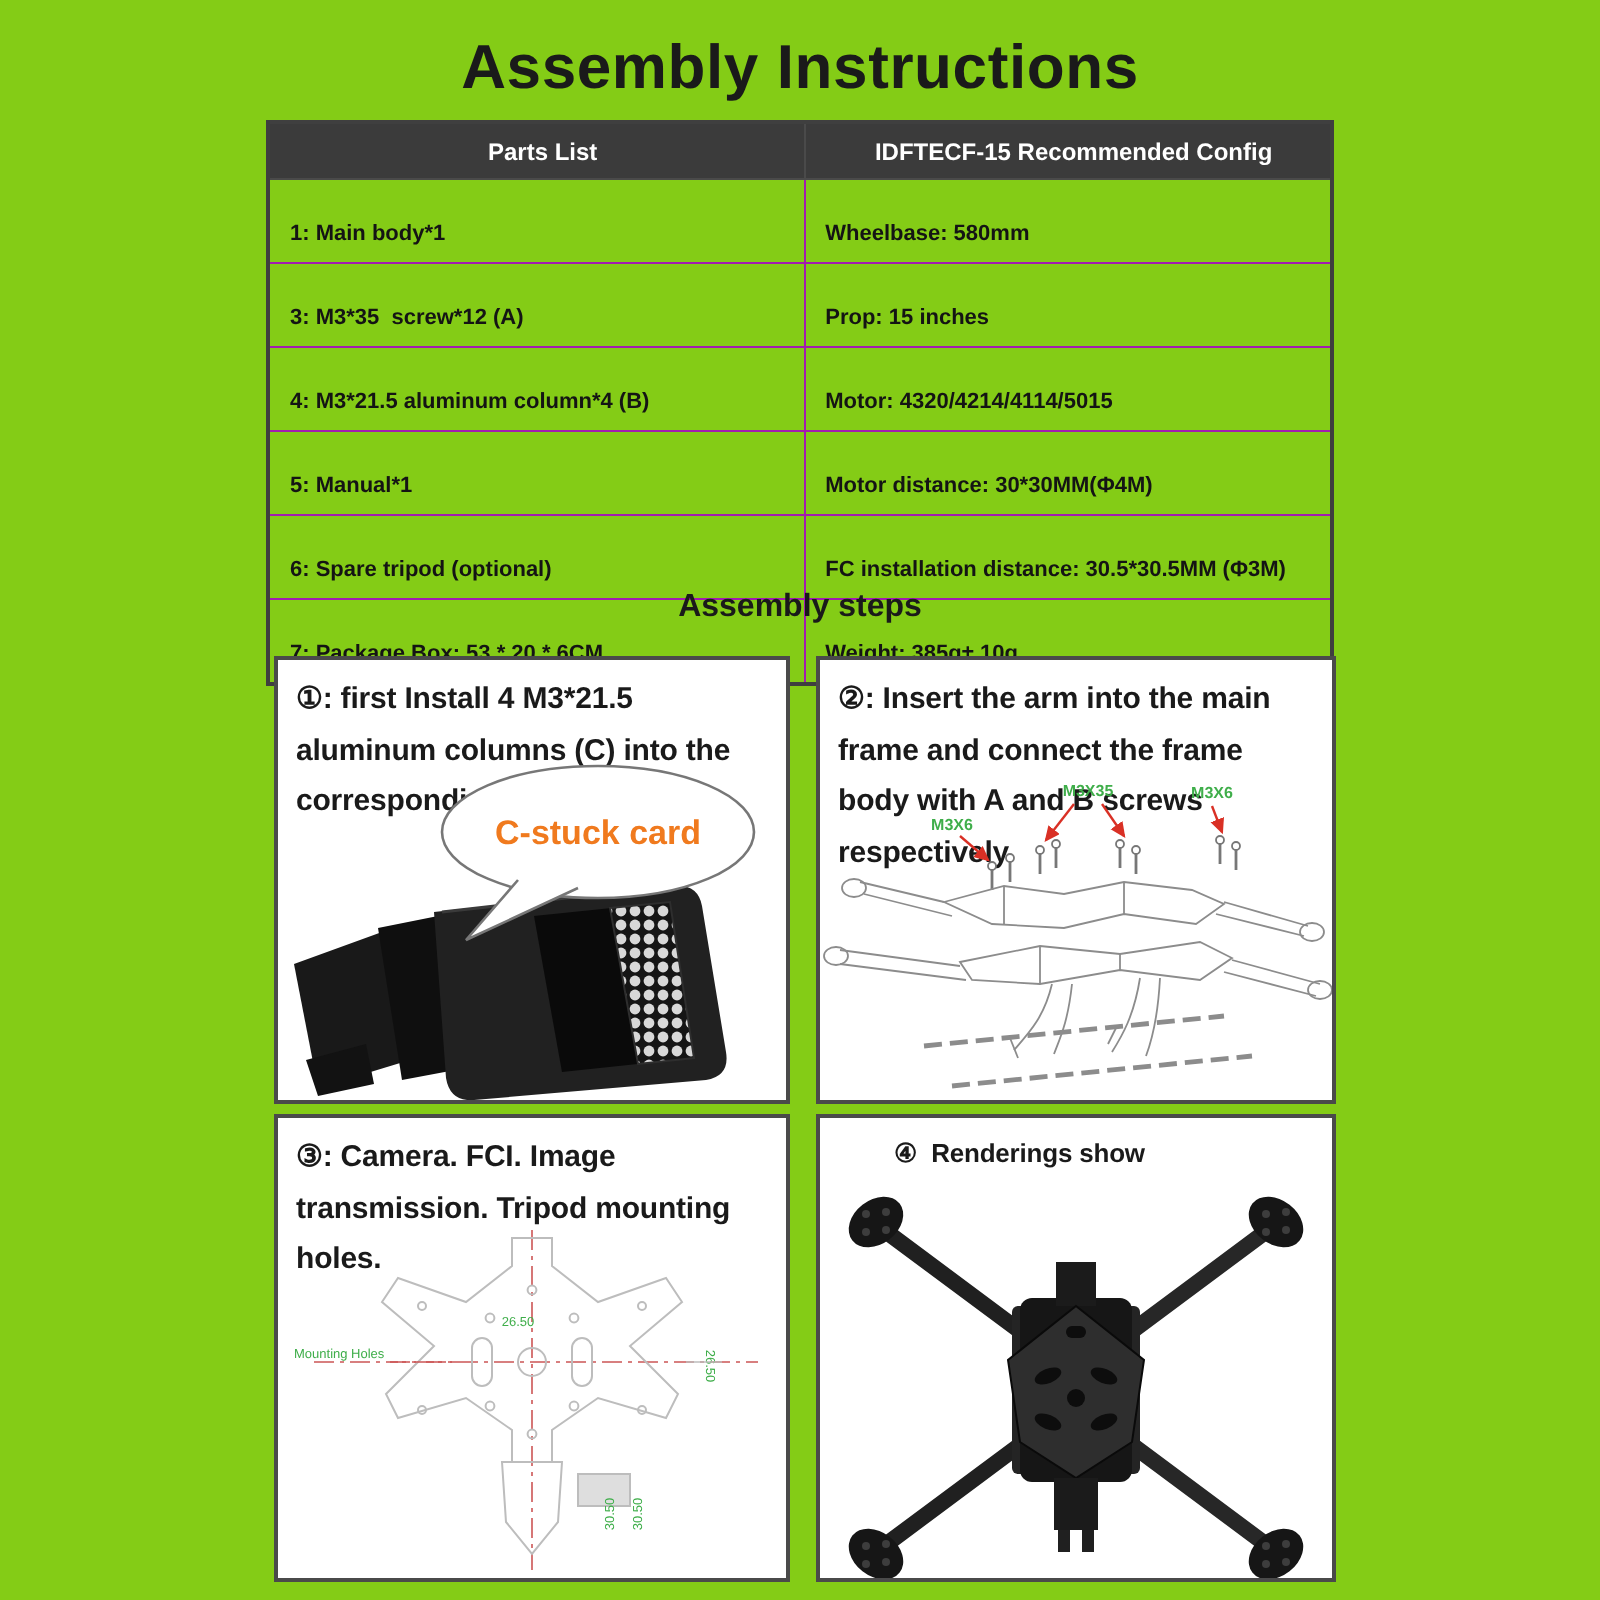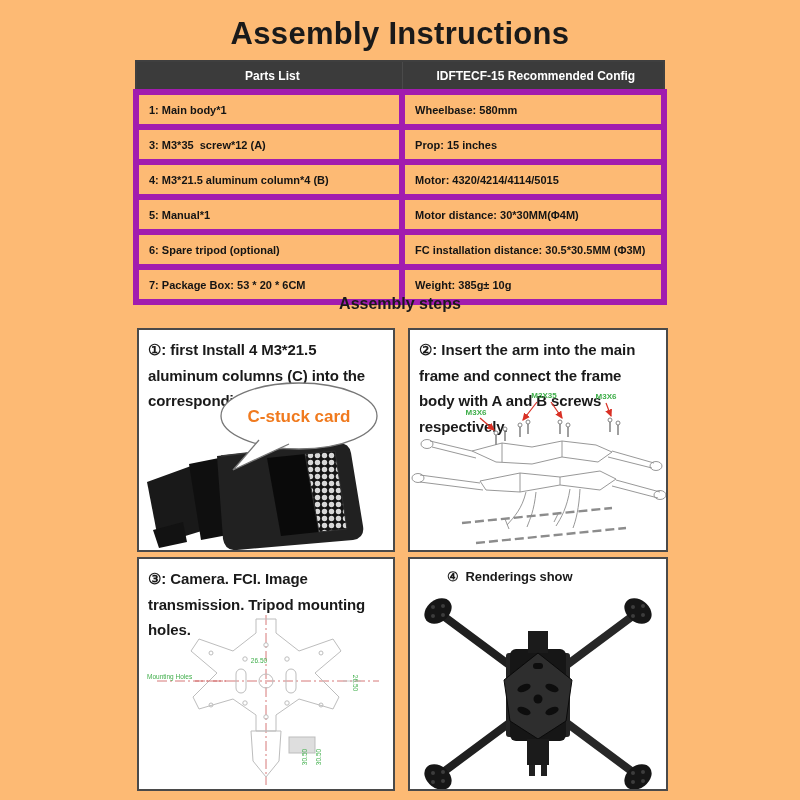--- a/index.html
+++ b/index.html
@@ -1,27 +1,27 @@
 <!DOCTYPE html>
 <html><head>
 <meta charset="utf-8">
 <style>
   html,body{margin:0;padding:0;background:#ffffff;}
-  .sheet{position:relative;width:800px;height:800px;background:#fdba74;
+  .sheet{position:relative;width:800px;height:800px;background:#84cc16;
          font-family:"Liberation Sans",sans-serif;color:#1a1a1a;overflow:hidden;}
 
   .title{position:absolute;top:16px;left:0;width:100%;text-align:center;
          font-size:31px;font-weight:700;letter-spacing:.3px;}
 
   table.parts{position:absolute;left:133px;top:60px;width:534px;
               border-collapse:collapse;table-layout:fixed;border:2px solid #3f3f3f;}
   table.parts th{background:#3b3b3b;color:#ffffff;font-size:12px;font-weight:700;
        text-align:center;padding:0 4px 0 10px;height:27px;border:1px solid #4a4a4a;}
-  table.parts td{font-size:11px;font-weight:700;padding:0 6px 0 10px;height:29px;
-       border:6px solid #a21caf;white-space:pre-wrap;color:#141414;}
+  table.parts td{font-size:11px;font-weight:700;padding:12px 6px 0 10px;height:29px;
+       border:1px solid #a21caf;white-space:pre-wrap;color:#141414;}
 
   .steps-heading{position:absolute;top:295px;left:0;width:100%;text-align:center;
                  font-size:16px;font-weight:700;}
 
   .panel{position:absolute;border:2px solid #4a4a4a;background:#ffffff;box-sizing:border-box;}
   #panel1{left:137px;top:328px;width:258px;height:224px;}
   #panel2{left:408px;top:328px;width:260px;height:224px;}
   #panel3{left:137px;top:557px;width:258px;height:234px;}
   #panel4{left:408px;top:557px;width:260px;height:234px;padding-left:28px;}
 

